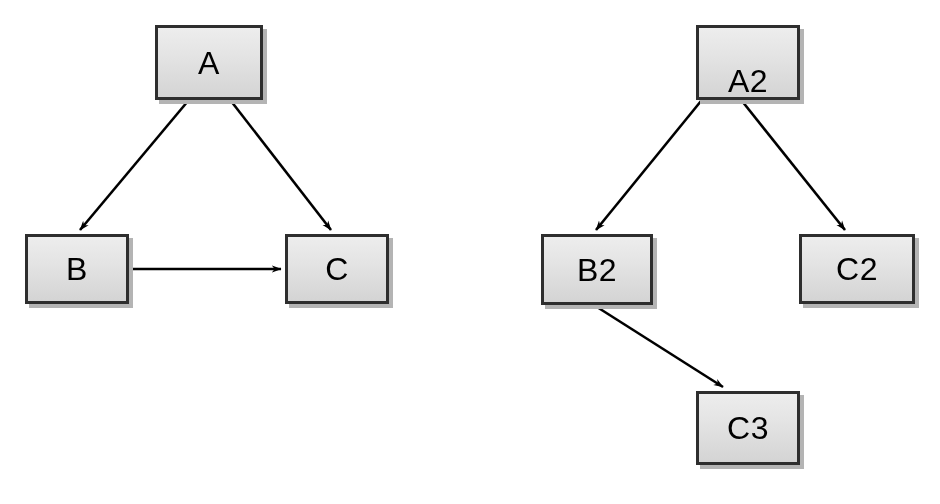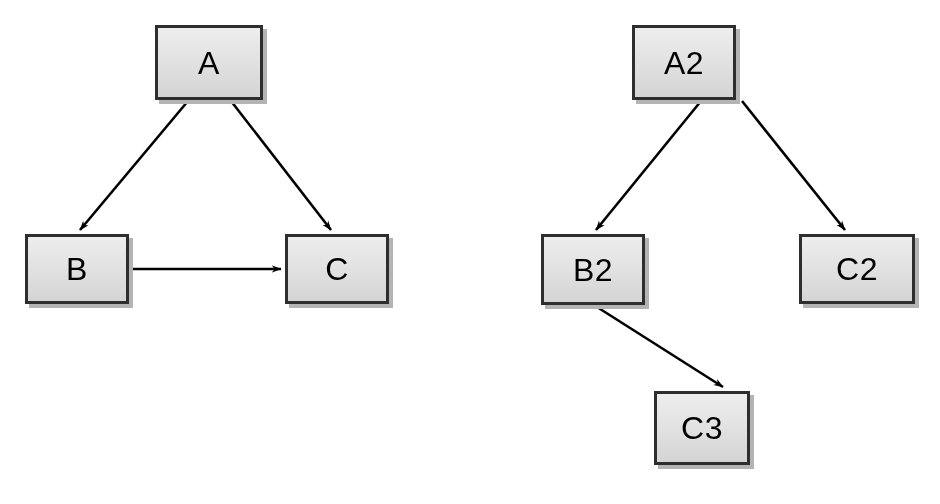--- a/index.html
+++ b/index.html
@@ -67,27 +67,27 @@
   <div id="node-layer">
       <div class="node" style="left: 155px; top: 25px; width: 108px; height: 75px;">
         <span>A</span>
       </div>
       <div class="node" style="left: 25px; top: 234px; width: 104px; height: 70px;">
         <span>B</span>
       </div>
       <div class="node" style="left: 285px; top: 234px; width: 104px; height: 70px;">
         <span>C</span>
       </div>
-      <div class="node" style="left: 632px; top: 25px; width: 104px; height: 75px;">
+      <div class="node" style="left: 696px; top: 25px; width: 104px; height: 75px; align-items: flex-end;">
         <span>A2</span>
       </div>
-      <div class="node" style="left: 541px; top: 234px; width: 104px; height: 71px;">
+      <div class="node" style="left: 541px; top: 234px; width: 112px; height: 71px;">
         <span>B2</span>
       </div>
       <div class="node" style="left: 799px; top: 234px; width: 116px; height: 70px;">
         <span>C2</span>
       </div>
-      <div class="node" style="left: 654px; top: 391px; width: 96px; height: 74px; text-align: right;">
+      <div class="node" style="left: 696px; top: 391px; width: 104px; height: 74px; text-align: right;">
         <span>C3</span>
       </div>
     </div>
 
 </div>
 
 </body></html>

